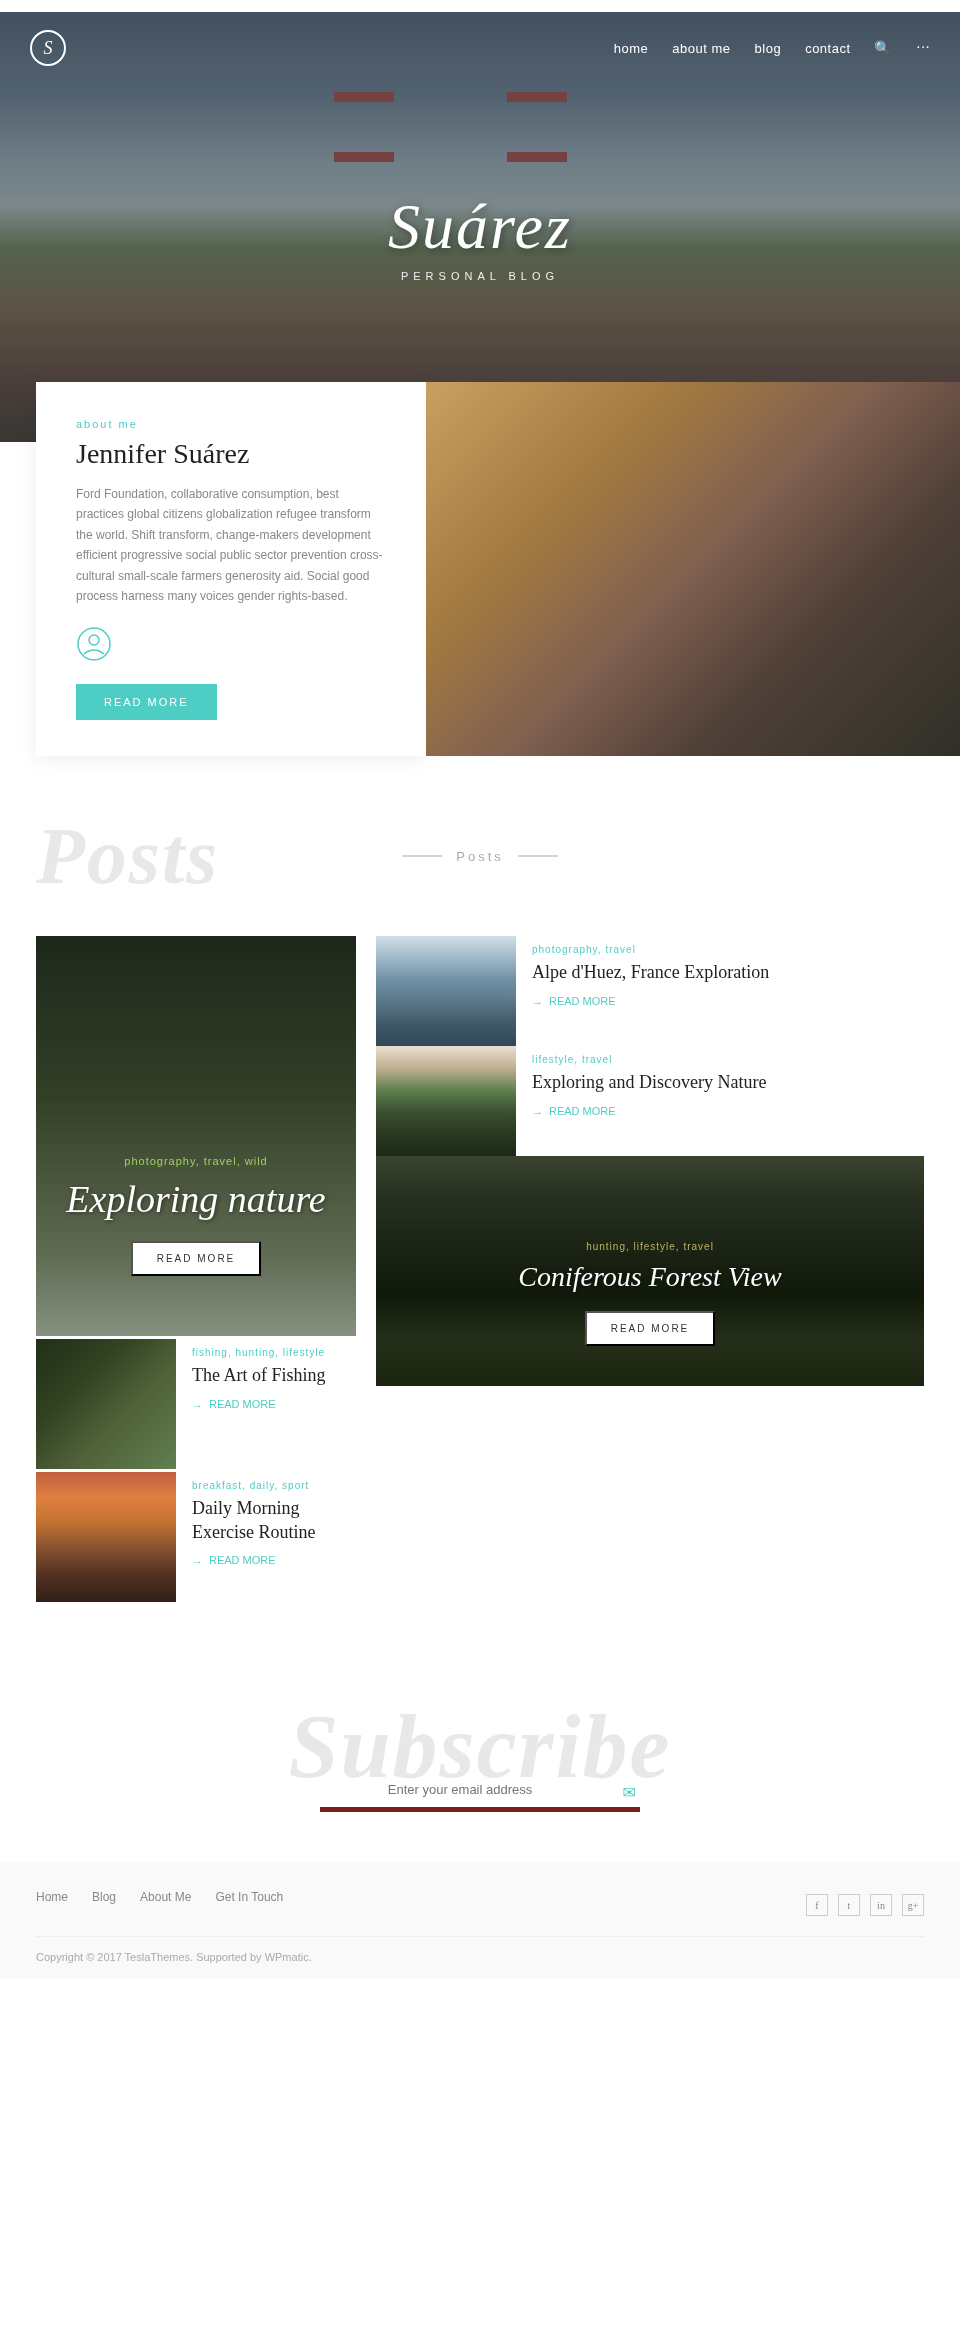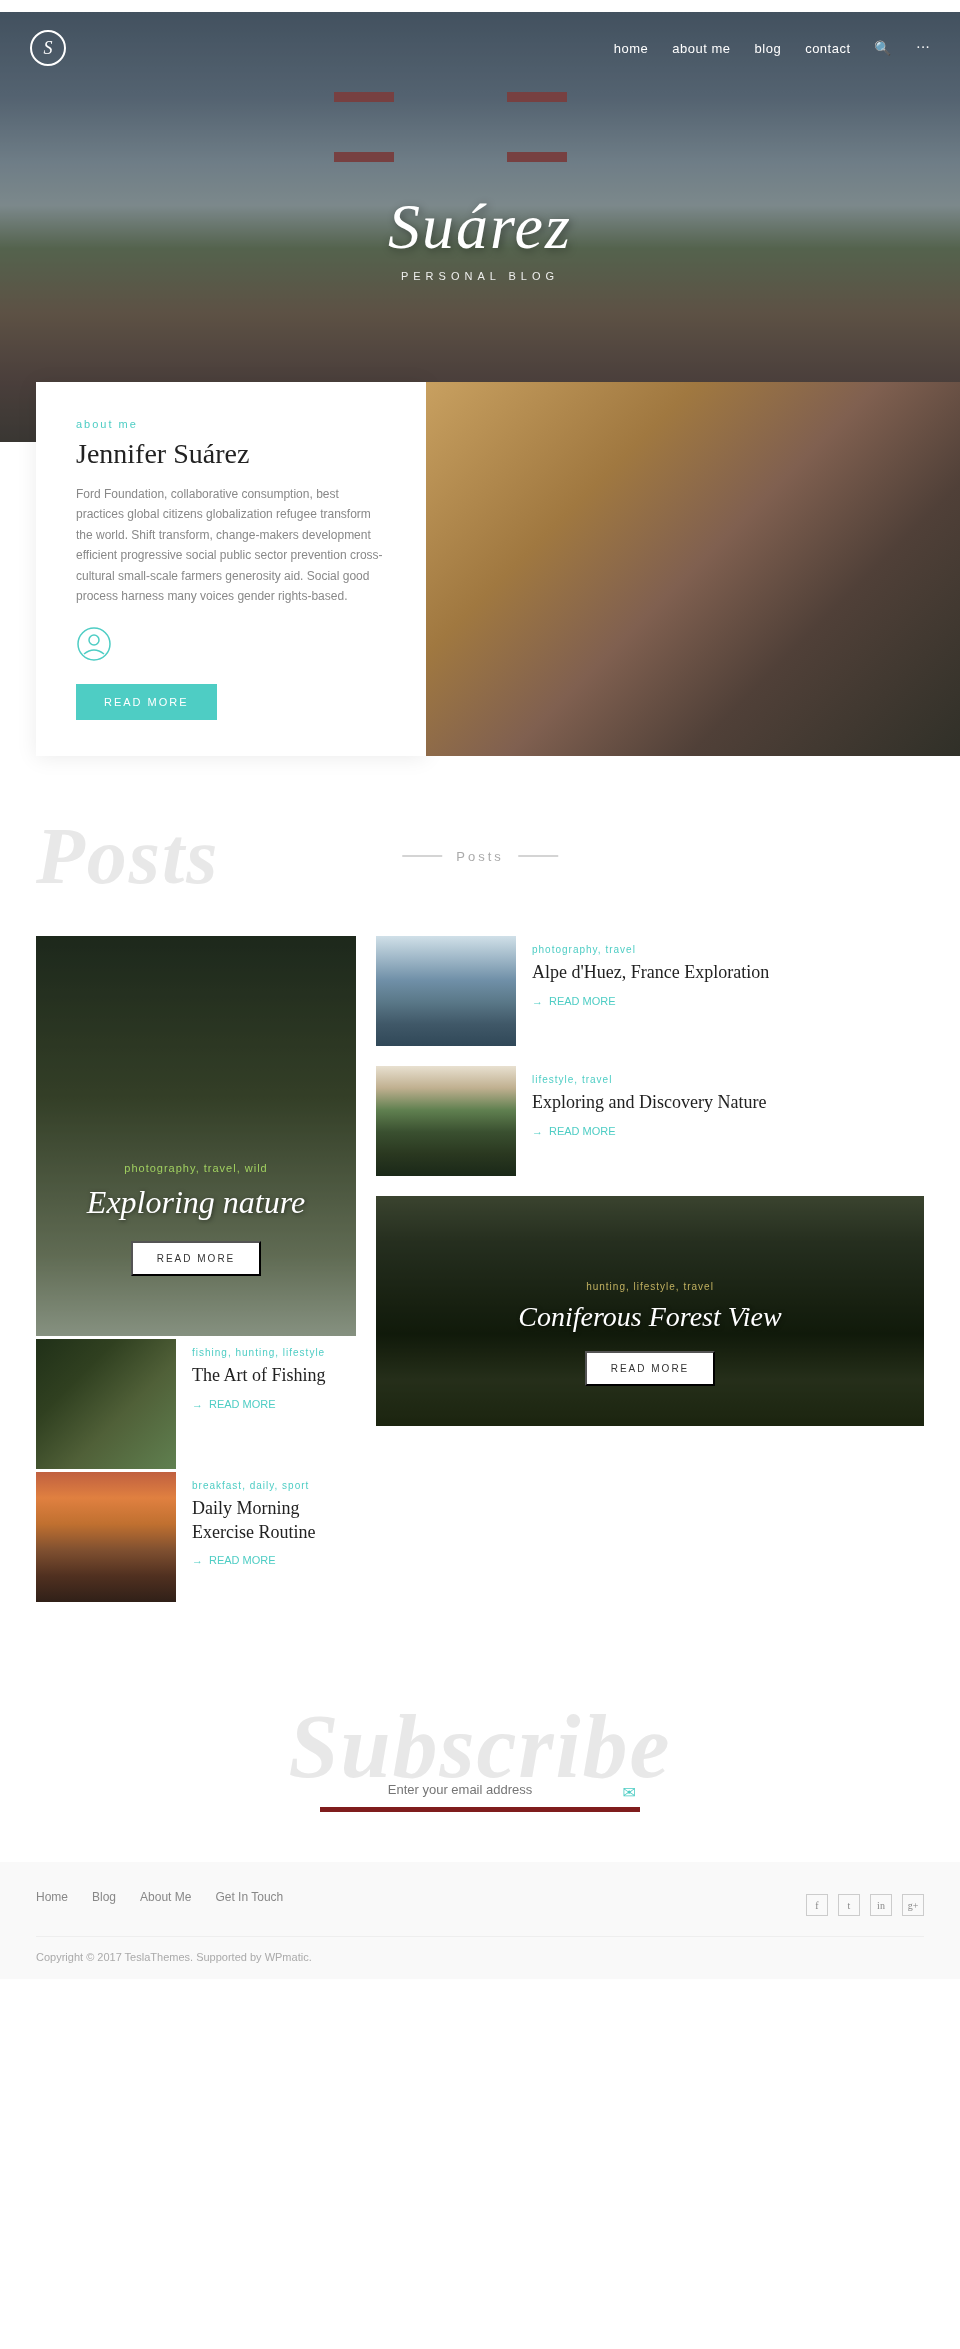--- a/index.html
+++ b/index.html
@@ -216,21 +216,21 @@
       padding: 0 20px;
     }
     .post-cats-featured {
       font-family: 'Arial', sans-serif;
       font-size: 11px;
       color: #a0d060;
       letter-spacing: 1px;
       margin-bottom: 10px;
     }
     .post-title-featured {
-      font-size: 32px;
+      font-size: 38px;
       font-weight: 400;
       font-style: italic;
       margin-bottom: 20px;
       text-shadow: 1px 1px 4px rgba(0,0,0,0.5);
     }
     .post-readmore-btn {
       display: inline-block;
       background: #fff;
       color: #333;
       font-family: 'Arial', sans-serif;
@@ -528,21 +528,21 @@
           <div class="post-title">Daily Morning Exercise Routine</div>
           <a class="post-read-link">
             <span>→</span>
             <span>READ MORE</span>
           </a>
         </div>
       </div>
 
     </div>
 
-    <div style="flex:1; display:flex; flex-direction:column; gap:20px;">
+    <div style="flex:1; display:flex; flex-direction:column; ">
 
       <div class="post-medium">
         <div class="post-medium-img img-cliff"></div>
         <div class="post-medium-body">
           <div class="post-cats">photography, travel</div>
           <div class="post-title">Alpe d'Huez, France Exploration</div>
           <a class="post-read-link">
             <span>→</span>
             <span>READ MORE</span>
           </a>

